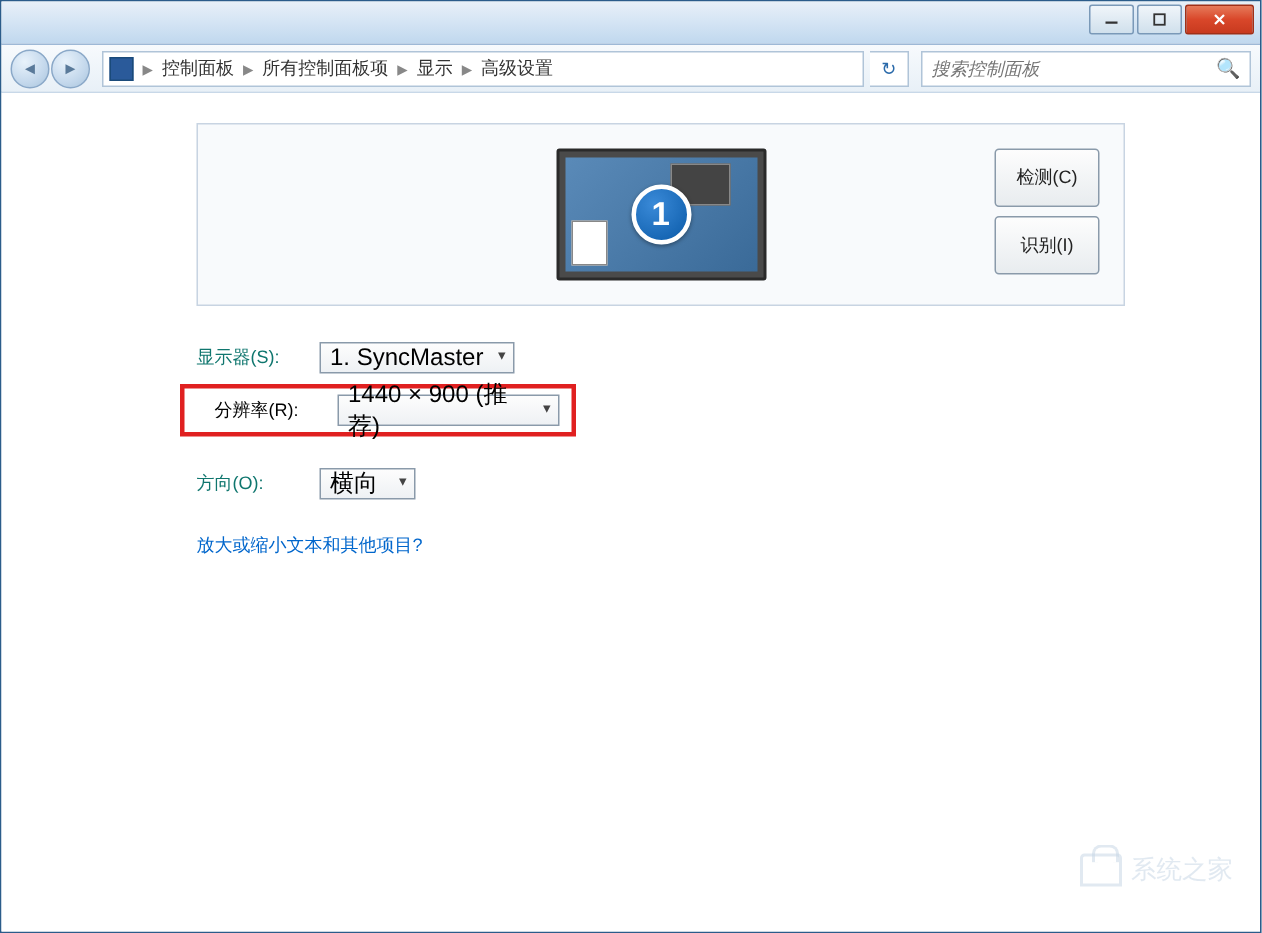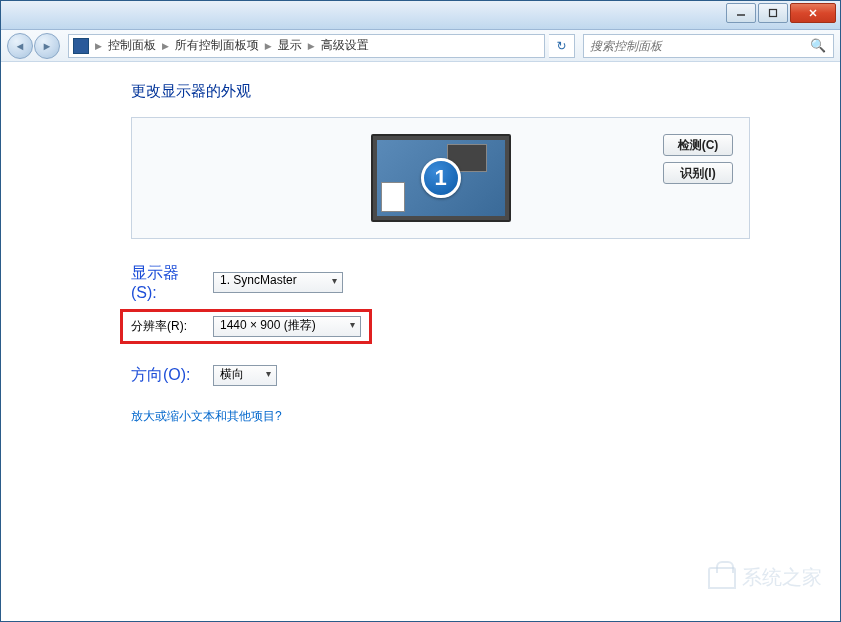--- a/index.html
+++ b/index.html
@@ -15,60 +15,60 @@
 .win-btn svg { width: 10px; height: 10px; }
 
 
 .navbar { height: 32px; background: linear-gradient(to bottom, #f7fafd, #e8f0f7); border-bottom: 1px solid #c8d8e8; display: flex; align-items: center; padding: 0 6px; gap: 4px; }
 .nav-arrows { display: flex; gap: 1px; margin-right: 4px; }
 .nav-arrow { width: 26px; height: 26px; border-radius: 50%; background: radial-gradient(circle at 35% 30%, #e8f2fb, #c4d8ec 60%, #a8c4dc); border: 1px solid #8aa8c8; display: flex; align-items: center; justify-content: center; color: #5a7a9a; font-size: 11px; }
 .breadcrumb { flex: 1; height: 24px; background: #fff; border: 1px solid #b0c4d8; display: flex; align-items: center; padding: 0 4px; font-size: 12px; color: #333; gap: 6px; }
 .breadcrumb .bc-icon { width: 16px; height: 16px; background: #2a5a9a; border: 1px solid #1a4a7a; display: inline-block; }
 .breadcrumb .sep { color: #888; font-size: 9px; }
 .refresh-box { width: 26px; height: 24px; border: 1px solid #b0c4d8; border-left: none; background: #fff; display: flex; align-items: center; justify-content: center; color: #2a6aaa; }
-.search-box { width: 251px; height: 24px; border: 1px solid #b0c4d8; background: #fff; display: flex; align-items: center; padding: 0 6px; margin-left: 4px; }
+.search-box { width: 220px; height: 24px; border: 1px solid #b0c4d8; background: #fff; display: flex; align-items: center; padding: 0 6px; margin-left: 4px; }
 .search-box input { border: none; outline: none; flex: 1; font-size: 12px; color: #888; font-style: italic; background: transparent; }
 .search-box .sicon { color: #3a7abf; font-size: 13px; }
 
 
 .content-wrap { background: #fff; height: calc(100% - 61px); display: flex; flex-direction: column; }
 .content { padding: 20px 90px 12px 130px; flex: 1; }
 
 .page-title { color: #003399; font-size: 15px; margin-bottom: 16px; }
 
 .preview-box { border: 1px solid #c8d4e2; background: #f8fafc; padding: 16px; margin-bottom: 24px; display: flex; align-items: flex-start; justify-content: center; position: relative; min-height: 110px; }
 .preview-monitor { position: relative; width: 140px; height: 88px; }
 .monitor-bg { position: absolute; top: 0; left: 0; width: 140px; height: 88px; background: #4a4a4a; border: 2px solid #2a2a2a; border-radius: 2px; }
 .monitor-screen { position: absolute; top: 6px; left: 6px; width: 128px; height: 76px; background: linear-gradient(135deg, #5a8ab8, #3a6a98); display: flex; align-items: center; justify-content: center; }
 .monitor-screen .doc { position: absolute; width: 24px; height: 30px; background: #fff; border: 1px solid #888; }
 .monitor-screen .doc.d1 { left: 4px; bottom: 4px; }
 .monitor-screen .doc.d2 { right: 18px; top: 4px; width: 40px; height: 28px; background: #444; }
 .monitor-num { position: absolute; top: 50%; left: 50%; transform: translate(-50%,-50%); width: 40px; height: 40px; border-radius: 50%; background: radial-gradient(circle at 35% 30%, #3a8ad8, #0a5aa8); border: 3px solid #fff; box-shadow: 0 1px 3px rgba(0,0,0,0.4); color: #fff; font-size: 22px; font-weight: bold; display: flex; align-items: center; justify-content: center; }
 
 .side-btns { position: absolute; right: 16px; top: 16px; display: flex; flex-direction: column; gap: 6px; }
-.btnn { min-width: 70px; height: 22px; border: 1px solid #8a9aaa; border-radius: 3px; background: linear-gradient(to bottom, #fdfdfd, #e8ecef); font-size: 12px; padding: 0 10px; display: inline-flex; align-items: center; justify-content: center; color: #222; font-weight: bold; }
+.btnn { min-width: 70px; height: 39px; border: 1px solid #8a9aaa; border-radius: 3px; background: linear-gradient(to bottom, #fdfdfd, #e8ecef); font-size: 12px; padding: 0 10px; display: inline-flex; align-items: center; justify-content: center; color: #222; }
 .btnn.disabled { color: #999; }
 
 .form-row { display: flex; align-items: center; margin-bottom: 14px; gap: 12px; }
-.form-row label { width: 70px; font-size: 16px; color: #1d4ed8; }
-.combo { height: 21px; border: 1px solid #8a9aaa; background: linear-gradient(to bottom, #fdfdfd, #eef1f4); font-size: 12px; padding: 0 18px 0 6px; display: inline-flex; align-items: flex-start; position: relative; }
+.form-row label { width: 70px; font-size: 12px; color: #0f766e; }
+.combo { height: 21px; border: 1px solid #8a9aaa; background: linear-gradient(to bottom, #fdfdfd, #eef1f4); font-size: 16px; padding: 0 18px 0 6px; display: inline-flex; align-items: center; position: relative; }
 .combo::after { content: "▾"; position: absolute; right: 5px; top: 2px; color: #444; font-size: 10px; }
 
 .highlight-box { border: 3px solid #e02020; padding: 4px 8px; margin: -7px -11px 7px -11px; display: inline-flex; align-items: center; gap: 12px; }
-.highlight-box label { width: 70px; }
+.highlight-box label { width: 70px; margin-left: 12px; }
 
 .adv-link { text-align: right; margin-top: 22px; }
 .link { color: #0066cc; font-size: 12px; cursor: pointer; }
 .links-block { margin-top: 22px; }
 .links-block .link { display: block; margin-bottom: 8px; }
 
 .footer { border-top: 1px solid #d8e0e8; padding: 12px 24px; display: flex; justify-content: flex-end; gap: 10px; background: #f4f7fa; }
 .footer .btnn { min-width: 74px; }
 
-.watermark { position: absolute; right: 18px; bottom: 30px; color: rgba(200,215,230,0.55); font-size: 20px; font-weight: normal; display: flex; align-items: center; gap: 6px; pointer-events: none; }
+.watermark { position: absolute; right: 18px; bottom: 30px; color: rgba(200,215,230,0.55); font-size: 17px; font-weight: normal; display: flex; align-items: center; gap: 6px; pointer-events: none; }
 .watermark .wicon { width: 28px; height: 22px; border: 2px solid rgba(200,215,230,0.55); border-radius: 3px 3px 0 0; position: relative; }
 .watermark .wicon::before { content: ""; position: absolute; top: -8px; left: 6px; width: 14px; height: 10px; border: 2px solid rgba(200,215,230,0.55); border-bottom: none; border-radius: 6px 6px 0 0; }
 </style>
 </head>
 <body>
 
 <div class="window">
 
   <div class="titlebar">
     <div class="win-btns">
@@ -109,21 +109,20 @@
     </div>
     <div class="refresh-box">↻</div>
     <div class="search-box">
       <input type="text" placeholder="搜索控制面板" style="">
       <span class="sicon">🔍</span>
     </div>
   </div>
 
   <div class="content-wrap">
     <div class="content">
-      <div class="page-title">更改显示器的外观</div>
 
       <div class="preview-box">
         <div class="preview-monitor">
           <div class="monitor-bg"></div>
           <div class="monitor-screen">
             <div class="doc d1"></div>
             <div class="doc d2"></div>
           </div>
           <div class="monitor-num">1</div>
         </div>

